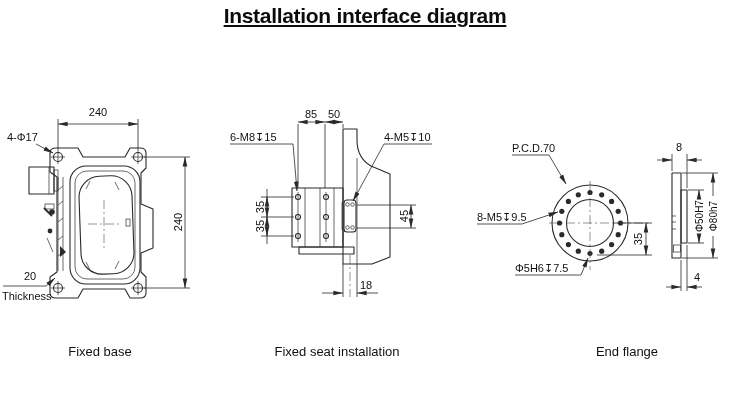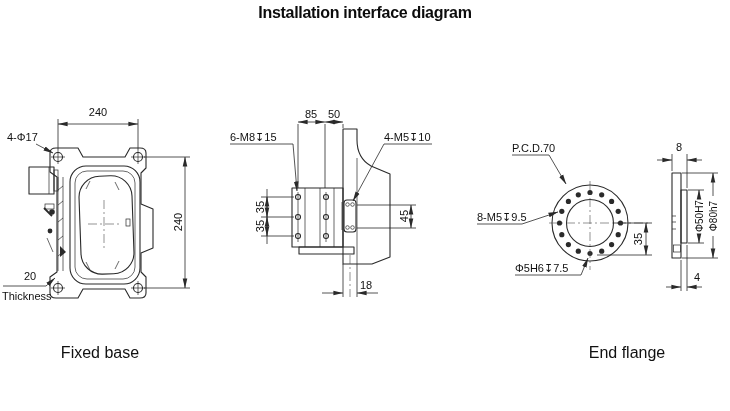--- a/index.html
+++ b/index.html
@@ -1,21 +1,21 @@
 <!DOCTYPE html>
 <html><head>
 <meta charset="utf-8">
 <style>
   html,body{margin:0;padding:0;background:#ffffff;}
   .page{position:relative;width:730px;height:411px;background:#fff;overflow:hidden;
         font-family:"Liberation Sans","DejaVu Sans",sans-serif;}
   .title{position:absolute;top:4px;left:0;width:100%;text-align:center;
-         font-size:16px;font-weight:bold;color:#0c0c0c;letter-spacing:-0.3px;}
+         font-size:21px;font-weight:bold;color:#0c0c0c;letter-spacing:-0.3px;text-decoration:underline;}
   .caption{position:absolute;top:344px;transform:translateX(-50%);
-           font-size:16px;color:#111;white-space:nowrap;}
+           font-size:13px;color:#111;white-space:nowrap;}
   svg{position:absolute;left:0;top:0;}
   .ol{fill:none;stroke:#2a2a2a;stroke-width:1.1;stroke-linejoin:round;stroke-linecap:round;}
   .tn{fill:none;stroke:#2a2a2a;stroke-width:0.7;}
   .dm{fill:none;stroke:#2a2a2a;stroke-width:0.8;}
   .cl{fill:none;stroke:#4a4a4a;stroke-width:0.6;stroke-dasharray:9 3 2 3;}
   .fl{fill:#2a2a2a;stroke:none;}
   text.t{font:11px "Liberation Sans","DejaVu Sans",sans-serif;fill:#111;}
   text.s{font:10px "Liberation Sans","DejaVu Sans",sans-serif;fill:#111;}
 </style>
 </head>
@@ -271,15 +271,16 @@
         <line class="dm" x1="682" y1="173" x2="718" y2="173"></line>
         <line class="dm" x1="682" y1="258" x2="718" y2="258"></line>
         <line class="dm" x1="713" y1="173" x2="713" y2="196" marker-start="url(#ar)"></line>
         <line class="dm" x1="713" y1="236" x2="713" y2="258" marker-end="url(#ar)"></line>
         <text class="s" transform="rotate(-90 713 216)" x="713" y="219.5" text-anchor="middle">Φ80h7</text>
       </g>
     </g>
   </svg>
 
   <div class="caption" style="left:100px">Fixed base</div>
+  <div class="caption" style="left:337px">Fixed seat installation</div>
   <div class="caption" style="left:627px">End flange</div>
 
 </div>
 
 </body></html>

